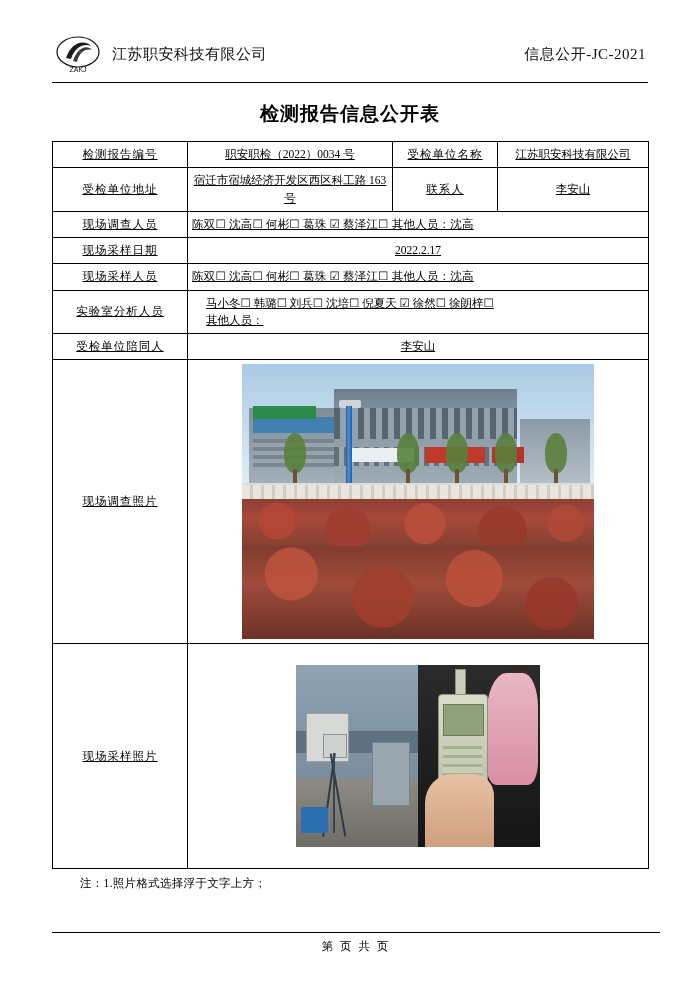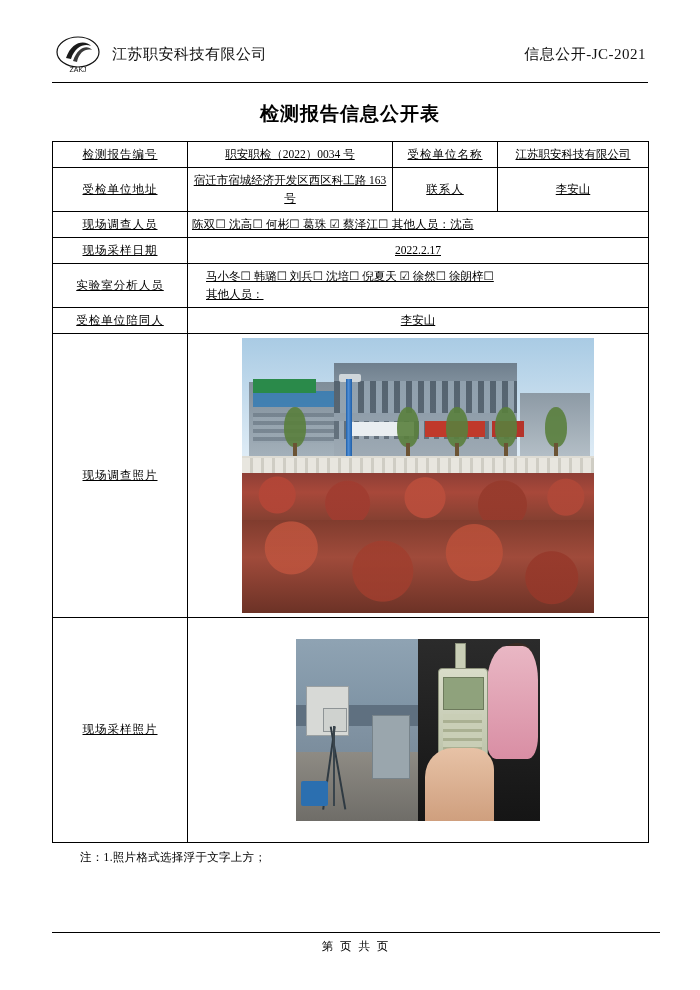--- a/index.html
+++ b/index.html
@@ -390,20 +390,24 @@
         <td class="lbl">联系人</td>
         <td class="val">李安山</td>
       </tr>
       <tr>
         <td class="lbl">现场调查人员</td>
         <td class="members" colspan="3">陈双☐ 沈高☐ 何彬☐ 葛珠 ☑ 蔡泽江☐ 其他人员：沈高</td>
       </tr>
       <tr>
         <td class="lbl">现场采样日期</td>
         <td class="val" colspan="3">2022.2.17</td>
+      </tr>
+      <tr>
+        <td class="lbl">现场采样人员</td>
+        <td class="members" colspan="3">陈双☐ 沈高☐ 何彬☐ 葛珠 ☑ 蔡泽江☐ 其他人员：沈高</td>
       </tr>
       <tr>
         <td class="lbl">实验室分析人员</td>
         <td colspan="3">
           <div class="lab-line1">马小冬☐ 韩璐☐ 刘兵☐ 沈培☐ 倪夏天 ☑ 徐然☐ 徐朗梓☐</div>
           <div class="lab-line2">其他人员：</div>
         </td>
       </tr>
       <tr>
         <td class="lbl">受检单位陪同人</td>

